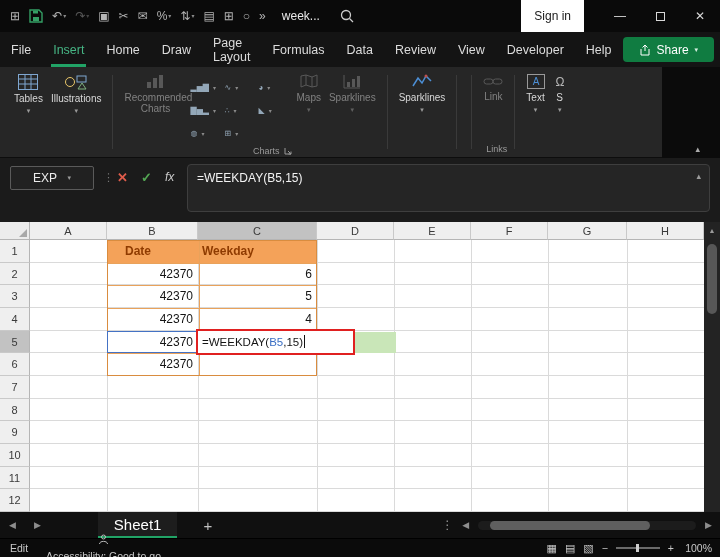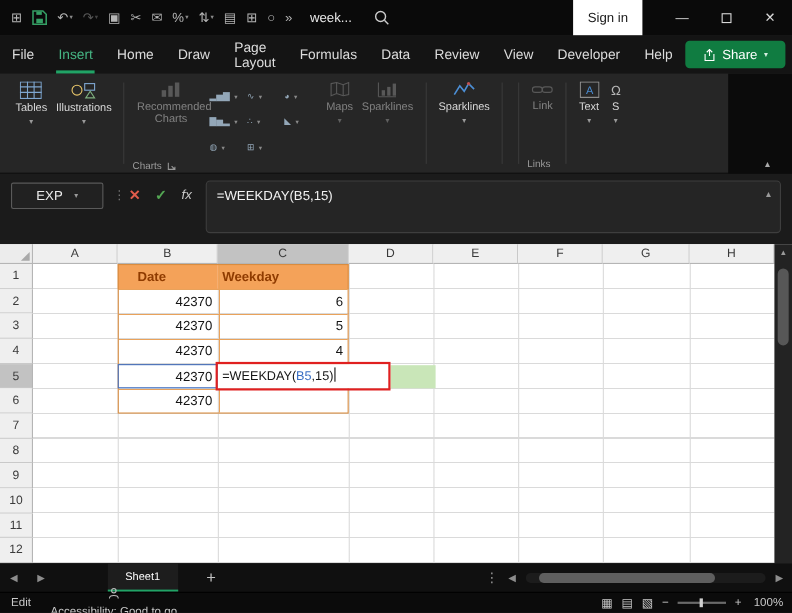--- a/index.html
+++ b/index.html
@@ -24,21 +24,21 @@
   .menu-item { padding:0 11px; font-size:12.5px; color:#dcdcdc; display:flex; align-items:center; position:relative; }
   .menu-item.active { color:#46b584; }
   .menu-item.active::after { content:""; position:absolute; left:9px; right:9px; bottom:0; height:3px; background:#21a366; }
   .share-btn { margin:5px 10px 5px auto; background:#107C41; color:#fff; font-size:12px; padding:0 16px; border-radius:4px; display:flex; align-items:center; gap:6px; }
   .share-caret { font-size:7px; color:#d6efe2; }
 
   
   .ribbon { position:absolute; top:67px; left:0; right:0; height:91px; background:#262626; border-bottom:1px solid #0d0d0d; display:flex; padding-left:10px; }
   .rgroup { display:flex; flex-direction:column; height:100%; }
   .rgroup-content { flex:1; display:flex; align-items:flex-start; padding-top:7px; }
-  .rgroup-label { height:17px; font-size:9px; color:#9a9a9a; display:flex; align-items:center; justify-content:flex-start; gap:5px; }
+  .rgroup-label { height:17px; font-size:9px; color:#9a9a9a; display:flex; align-items:center; justify-content:flex-end; gap:5px; }
   .rdivider { width:1px; background:#3a3a3a; margin:8px 7px 8px 7px; }
   .bigbtn { display:flex; flex-direction:column; align-items:center; gap:3px; padding:0 4px; }
   .bigbtn .blabel { font-size:10px; color:#d8d8d8; text-align:center; line-height:11px; white-space:nowrap; }
   .bigbtn .blabel.wrap { white-space:normal; width:62px; }
   .bigbtn .bcaret { font-size:7px; color:#9a9a9a; }
   .bigbtn.dim { opacity:.5; }
   .chart-grid { display:grid; grid-template-columns:repeat(3,34px); grid-auto-rows:23px; padding-top:2px; }
   .mini { display:flex; align-items:center; gap:3px; font-size:8px; color:#93a7b8; }
   .mini .tcaret { font-size:6px; }
   .ribbon-black { position:absolute; right:0; top:0; width:58px; height:91px; background:#0b0b0b; }
@@ -93,21 +93,21 @@
   .selB5 { position:absolute; left:77px; top:90.667px; width:91px; height:22.667px; border:1px solid #4472c4; z-index:4; }
   .greenpatch { position:absolute; left:325px; top:91.5px; width:41px; height:21px; background:#c9e6b8; z-index:3; }
   .redbox { position:absolute; left:166px; top:88.8px; width:159px; height:26px; border:2px solid #e02020; z-index:8; }
   .vscroll { position:absolute; right:0; top:0; width:16px; height:290px; background:#232323; }
   .vs-up { height:16px; display:flex; align-items:center; justify-content:center; color:#9a9a9a; font-size:7px; }
   .vs-thumb { position:absolute; left:3px; top:22px; width:10px; height:70px; background:#575757; border-radius:5px; }
 
   
   .sheetbar { position:absolute; top:512px; left:0; right:0; height:26px; background:#101010; display:flex; align-items:center; }
   .sb-nav { color:#8d8d8d; font-size:9px; padding:0 9px; }
-  .sheettab { margin-left:48px; height:100%; display:flex; align-items:center; padding:0 16px; color:#ffffff; font-size:10px; background:#1d1d1d; border-bottom:2px solid #21a366; }
+  .sheettab { margin-left:48px; height:100%; display:flex; align-items:center; padding:0 16px; color:#ffffff; font-size:15px; background:#1d1d1d; border-bottom:2px solid #21a366; }
   .addsheet { margin-left:26px; color:#c2c2c2; font-size:15px; }
   .sb-right { margin-left:auto; display:flex; align-items:center; gap:9px; padding-right:8px; }
   .sb-dots { color:#9a9a9a; font-size:12px; }
   .hs-arrow { color:#8d8d8d; font-size:9px; }
   .hs-track { width:218px; height:9px; position:relative; background:#1c1c1c; border-radius:5px; }
   .hs-thumb { position:absolute; left:12px; top:0; width:160px; height:9px; background:#5f5f5f; border-radius:5px; }
 
   
   .statusbar { position:absolute; top:538px; left:0; right:0; height:19px; background:#0b0b0b; border-top:1px solid #000; display:flex; align-items:center; font-size:10.5px; color:#c9c9c9; }
   .sb-mode { padding-left:10px; width:46px; }

